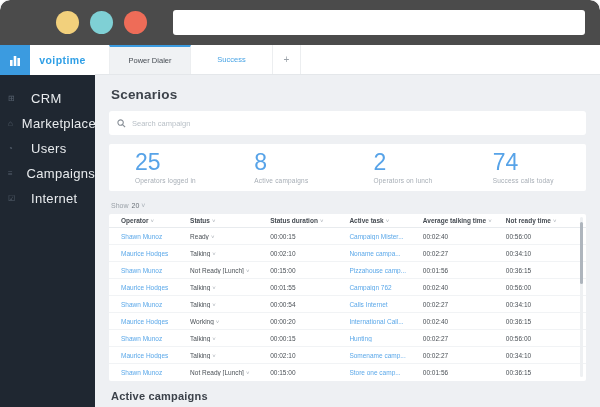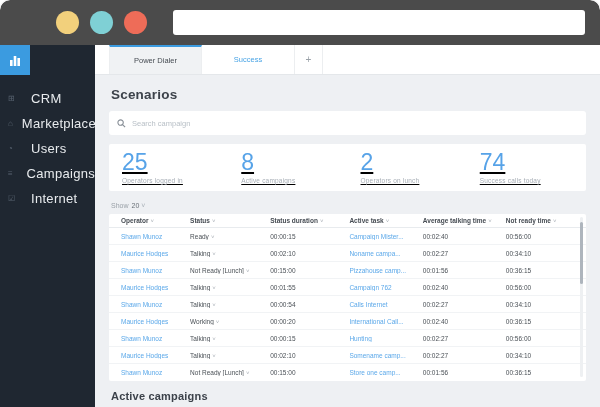--- a/index.html
+++ b/index.html
@@ -29,41 +29,41 @@
               justify-content:center; }
   .nav{ padding-top:11px; }
   .nav-item{ height:25px; display:flex; align-items:center; padding-left:8px; cursor:pointer; }
   .nav-icon{ width:14px; color:#56616e; font-size:8px; line-height:1; }
   .nav-label{ color:#e8ebee; font-size:13px; letter-spacing:.3px; padding-left:9px; }
 
   .main{ flex:1; display:flex; flex-direction:column; min-width:0; }
 
   
   .tabbar{ height:30px; background:#ffffff; display:flex; border-bottom:1px solid #e4e7ea; flex-shrink:0; }
-  .tab{ width:93px; display:flex; align-items:center; justify-content:center;
+  .tab{ width:82px; display:flex; align-items:center; justify-content:center;
         font-size:7.5px; color:#464c53; border-right:1px solid #eceef0; cursor:pointer; }
   .tab:first-child{ margin-left:14px; border-left:1px solid #eceef0; }
   .tab.active{ background:#f0f2f4; border-top:2px solid #3b9be0; }
   .tab.plain{ color:#49a4e5; background:#ffffff; }
   .tab.add{ width:28px; color:#9aa1a8; font-size:10px; }
 
   
   .content{ flex:1; background:#eef0f3; padding:10px 14px 0 14px; overflow:hidden; }
   .page-title{ font-size:13.5px; font-weight:600; color:#3c424a; letter-spacing:.2px;
                margin:2px 0 9px 2px; }
   .searchbox{ height:24px; background:#ffffff; border-radius:3px; display:flex;
               align-items:center; padding-left:8px; }
   .search-icon-svg{ flex-shrink:0; }
   .searchbox input{ border:none; outline:none; flex:1; font-size:7.5px; color:#4a5056;
                     padding-left:6px; background:transparent; }
   .searchbox input::placeholder{ color:#b9c0c7; }
 
   .stats{ margin-top:9px; background:#ffffff; height:47px; display:flex;
           align-items:center; border-radius:2px; }
-  .stat{ flex:1; padding-left:13px;text-decoration:underline; }
+  .stat{ flex:1; padding-left:26px; }
   .stat-value{ font-size:23px; font-weight:300; color:#57a3e8; line-height:1; }
   .stat-label{ font-size:6.5px; color:#a6adb5; margin-top:3px; letter-spacing:.2px; }
 
   .list-head{ display:flex; justify-content:space-between; align-items:flex-end;
               margin:11px 2px 5px 2px; }
   .section-title{ font-size:11px; font-weight:600; color:#3c424a; letter-spacing:.2px; }
   .show-ctl{ font-size:7px; color:#9aa1a8; cursor:pointer; }
   .show-ctl b{ color:#697077; font-weight:normal; margin-left:3px; }
   .show-ctl .arrow{ color:#aab1b8; margin-left:2px; }
 
@@ -103,20 +103,21 @@
 
     <div class="sidebar">
       <div class="logo-row">
         <div class="logo-icon">
           <svg width="12" height="11" viewBox="0 0 12 11">
             <rect x="1" y="5" width="2.6" height="6" fill="#ffffff"></rect>
             <rect x="4.7" y="1" width="2.6" height="10" fill="#ffffff"></rect>
             <rect x="8.4" y="3" width="2.6" height="8" fill="#ffffff"></rect>
           </svg>
         </div>
+        <div class="logo-text">voiptime</div>
       </div>
       <div class="nav" id="nav">
           <div class="nav-item">
             <span class="nav-icon">⊞</span>
             <span class="nav-label">CRM</span>
           </div>
           <div class="nav-item">
             <span class="nav-icon">⌂</span>
             <span class="nav-label">Marketplace</span>
           </div>

